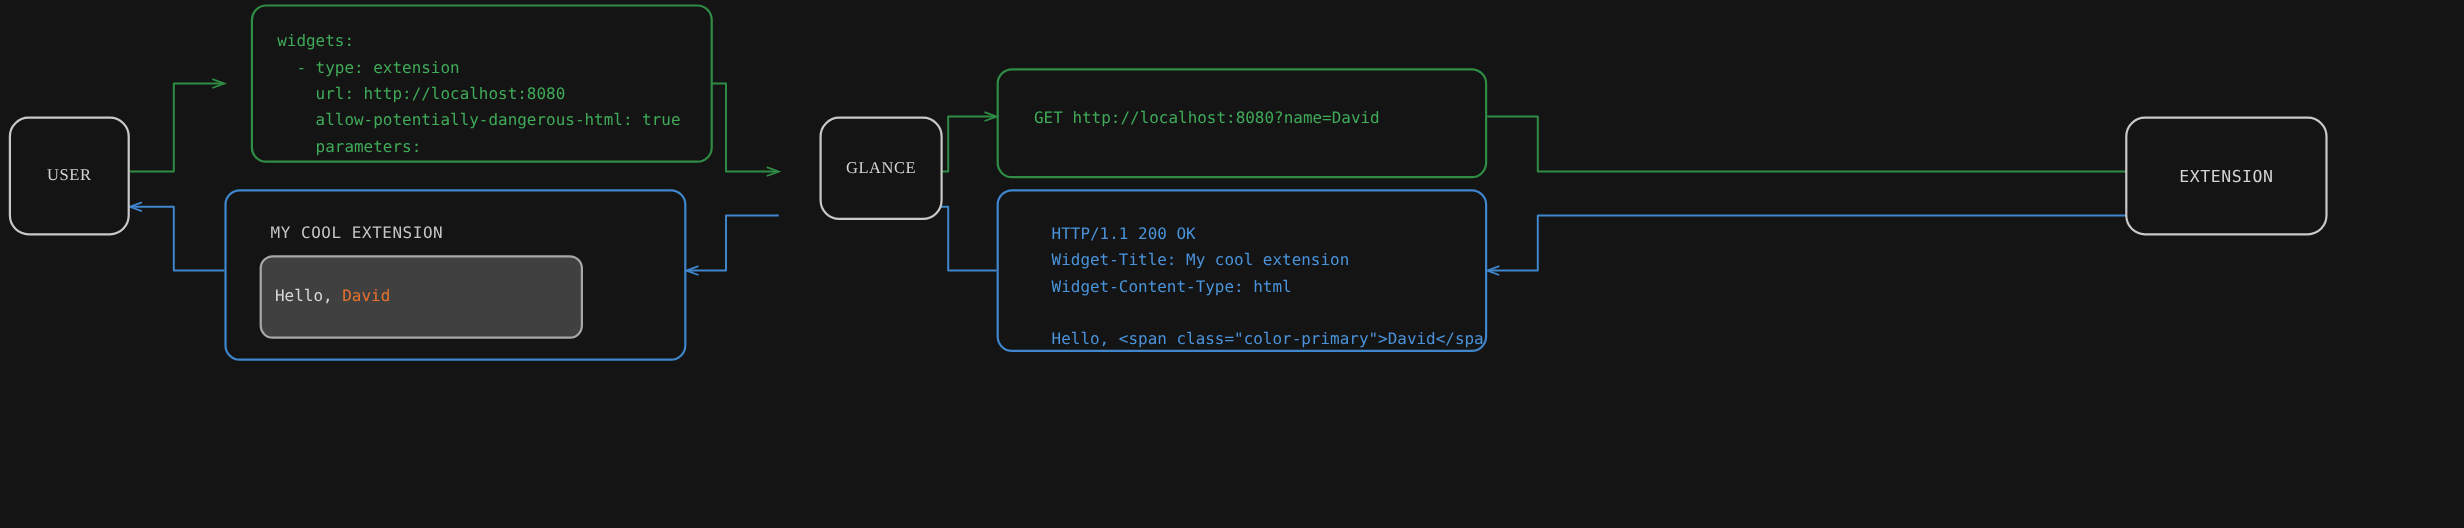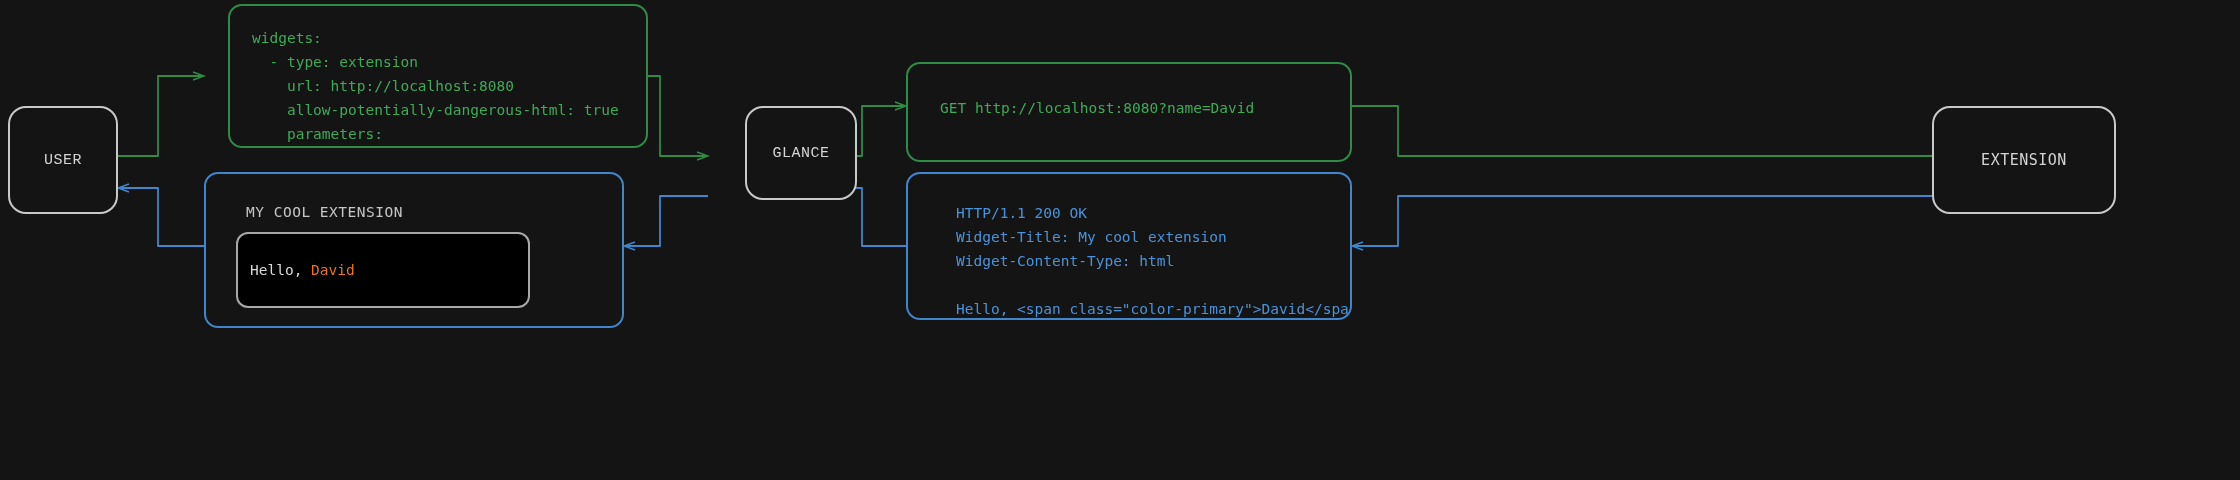--- a/index.html
+++ b/index.html
@@ -34,21 +34,21 @@
     align-items: center;
     justify-content: center;
     z-index: 3;
   }
   .actor .label {
     color: #d4d4d4;
     font-size: 15px;
     letter-spacing: 0.5px;
     white-space: nowrap;
   }
-  .actor.sans .label { font-family: Liberation Mono, monospace; }
+  .actor.sans .label { font-family: Liberation Serif, serif; }
   .actor.mono .label { font-family: "DejaVu Sans Mono", monospace; }
 
   #user      { left: 8px;    top: 106px; width: 110px; height: 108px; }
   #glance    { left: 745px;  top: 106px; width: 112px; height: 94px; }
   #extension { left: 1932px; top: 106px; width: 184px; height: 108px; }
 
   
   .msgbox {
     position: absolute;
     box-sizing: border-box;
@@ -91,21 +91,21 @@
     font-size: 14.5px;
     letter-spacing: 0.5px;
   }
   #widget-card {
     position: absolute;
     box-sizing: border-box;
     left: 30px; top: 58px;
     width: 294px; height: 76px;
     border: 2px solid #a8a8a8;
     border-radius: 12px;
-    background: #000000;
+    background: #404040;
   }
   #widget-card-text {
     position: absolute;
     left: 12px; top: 28px;
     color: #d9d9d9;
     font-family: "DejaVu Sans Mono", monospace;
     font-size: 14.5px;
     white-space: pre;
   }
   #widget-card-text .accent { color: #e8712c; }

